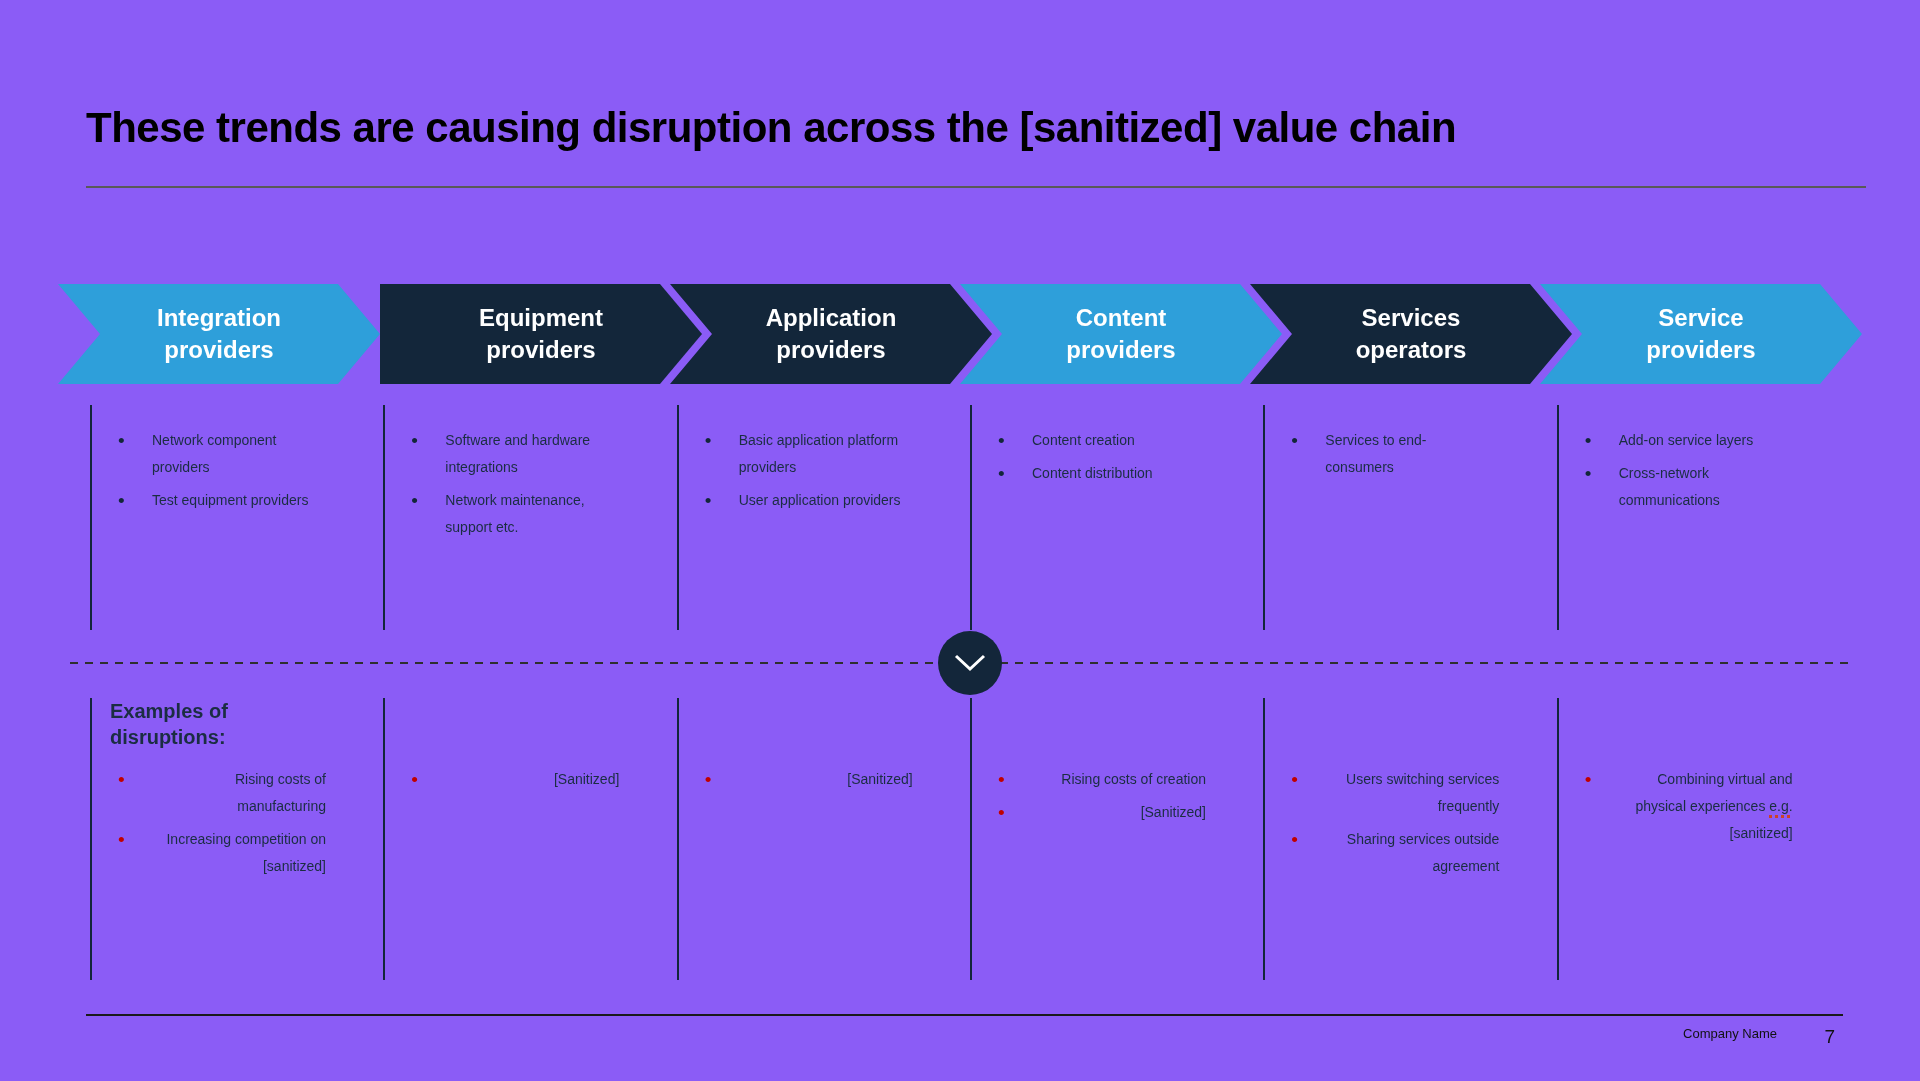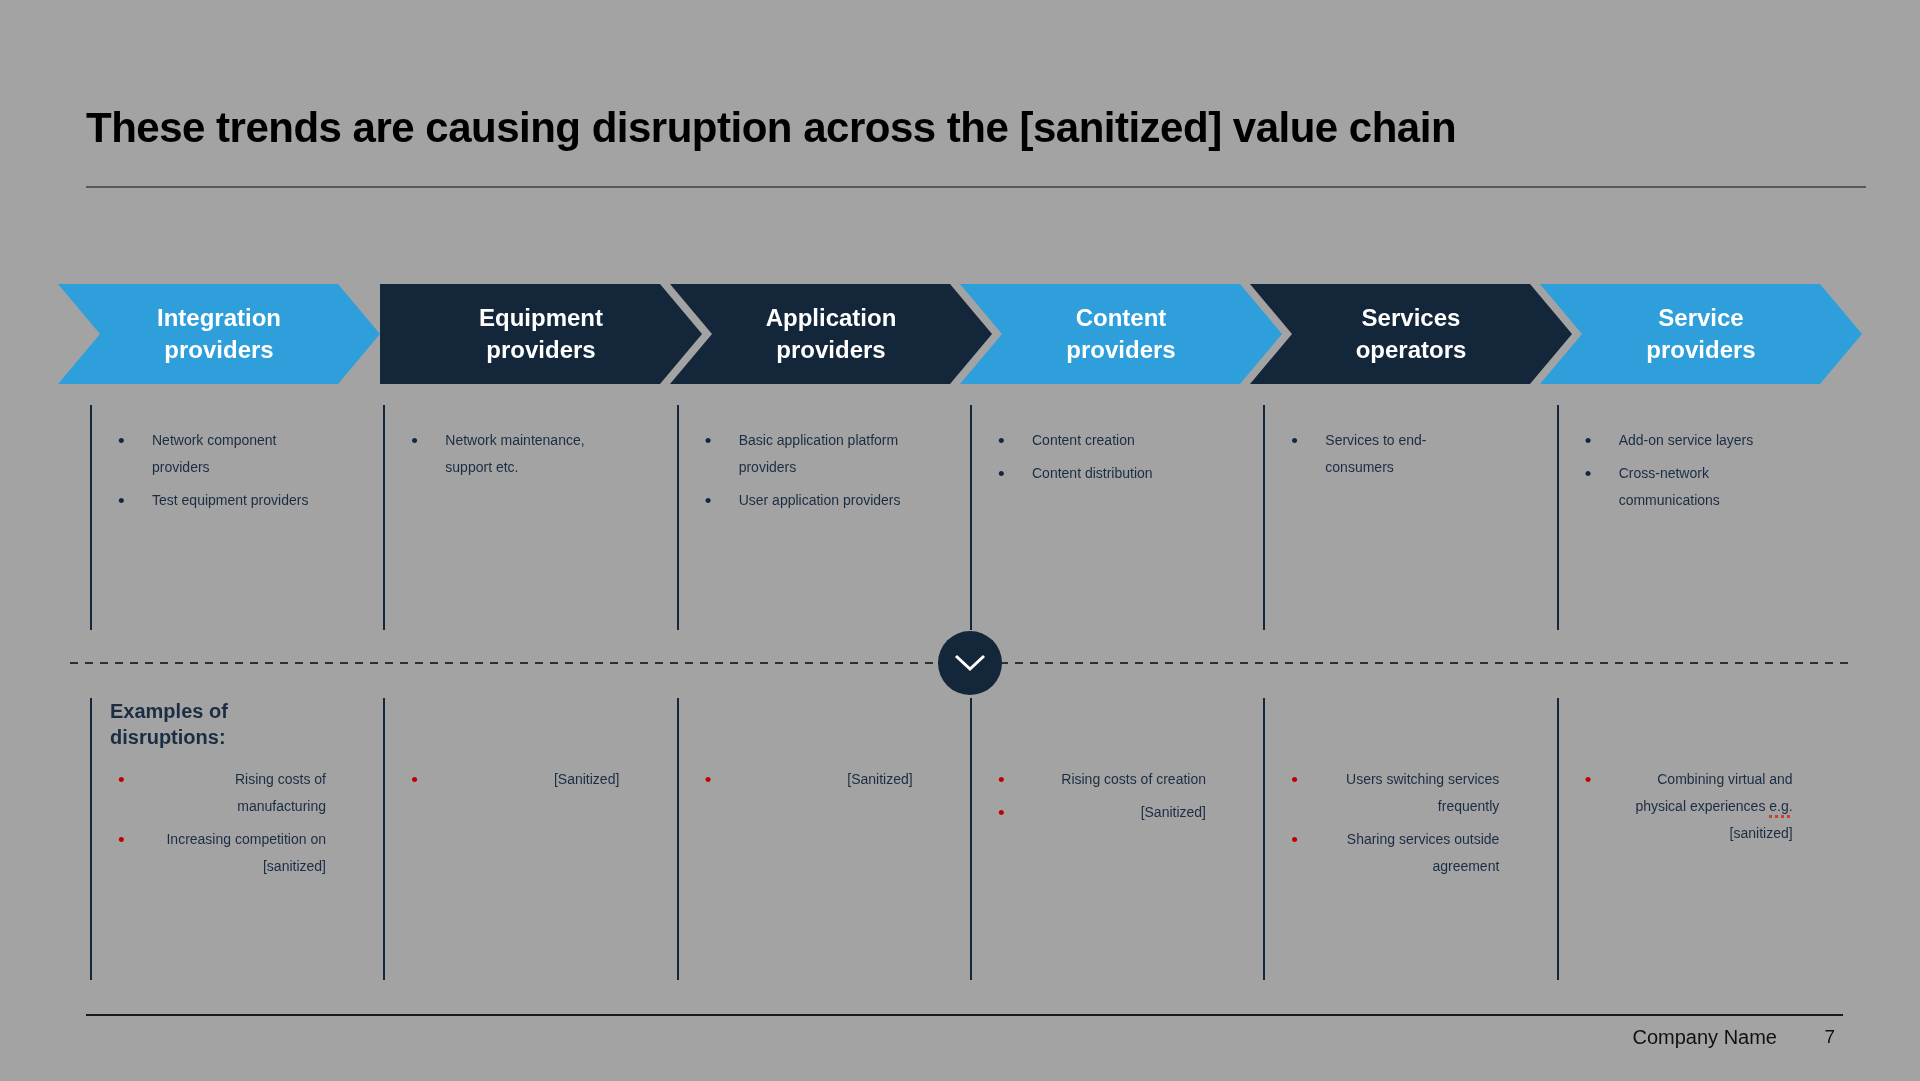--- a/index.html
+++ b/index.html
@@ -1,17 +1,17 @@
 <!DOCTYPE html>
 <html style="--dark: #13263a; --blue: #2e9fda; --red: #c00000; --text: #1b2d42; --title: #000000; --rule: #595959;"><head>
 <meta charset="utf-8">
 <style>
   html,body{margin:0;padding:0;background:#fff;}
   .slide{
-    position:relative;width:1920px;height:1081px;background:#a3a3a3;overflow:hidden;
+    position:relative;width:1920px;height:1081px;background:#8b5cf6;overflow:hidden;
     font-family:"Liberation Sans",sans-serif;color:var(--text,#1b2d42);
   }
   
   .title{
     position:absolute;left:86px;top:104px;margin:0;width:1790px;
     font-size:42px;font-weight:700;letter-spacing:-0.5px;color:var(--title,#000);
   }
   .title-rule{position:absolute;left:86px;top:186px;width:1780px;height:2px;background:var(--rule,#595959);}
   
   .chevrons{position:absolute;left:90px;top:284px;width:1772px;height:100px;display:flex;}
@@ -54,21 +54,21 @@
     position:absolute;left:938px;top:631px;width:64px;height:64px;border-radius:50%;
     background:var(--dark,#13263a);display:flex;align-items:center;justify-content:center;
   }
   
   .spellcheck{
     text-decoration:underline dotted #cc4125;
     text-decoration-thickness:2.5px;text-underline-offset:4px;
   }
   
   .footer-rule{position:absolute;left:86px;top:1014px;width:1757px;height:2px;background:#1a1a1a;}
-  .footer-company{position:absolute;top:1026px;right:143px;font-size:20px;color:#111;}
+  .footer-company{position:absolute;top:1026px;right:143px;font-size:13px;color:#111;}
   .footer-page{position:absolute;top:1026px;right:85px;font-size:19px;color:#111;}
 </style>
 </head>
 <body>
 
 <div class="slide">
 
   <h1 class="title">These trends are causing disruption across the [sanitized] value chain</h1>
   <div class="title-rule"></div>
 
@@ -95,20 +95,21 @@
 
   <div class="grid top">
     <div class="col">
       <ul class="blt navy">
         <li><span>Network component providers</span></li>
         <li><span>Test equipment providers</span></li>
       </ul>
     </div>
     <div class="col">
       <ul class="blt navy">
+        <li><span>Software and hardware integrations</span></li>
         <li><span>Network maintenance, support etc.</span></li>
       </ul>
     </div>
     <div class="col">
       <ul class="blt navy">
         <li><span>Basic application platform providers</span></li>
         <li><span>User application providers</span></li>
       </ul>
     </div>
     <div class="col">

